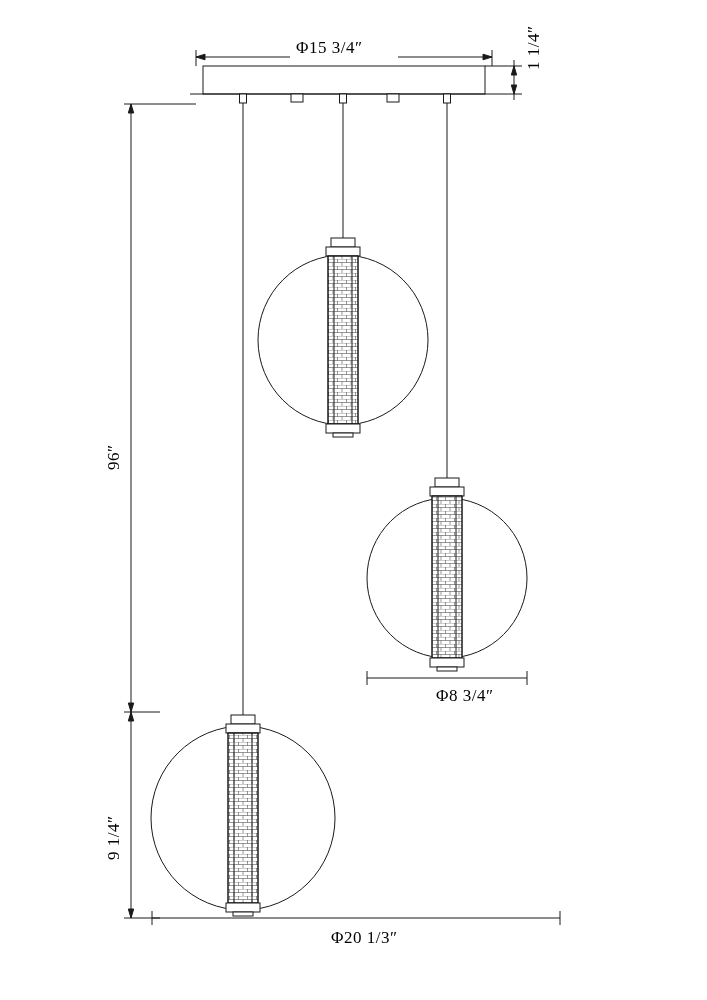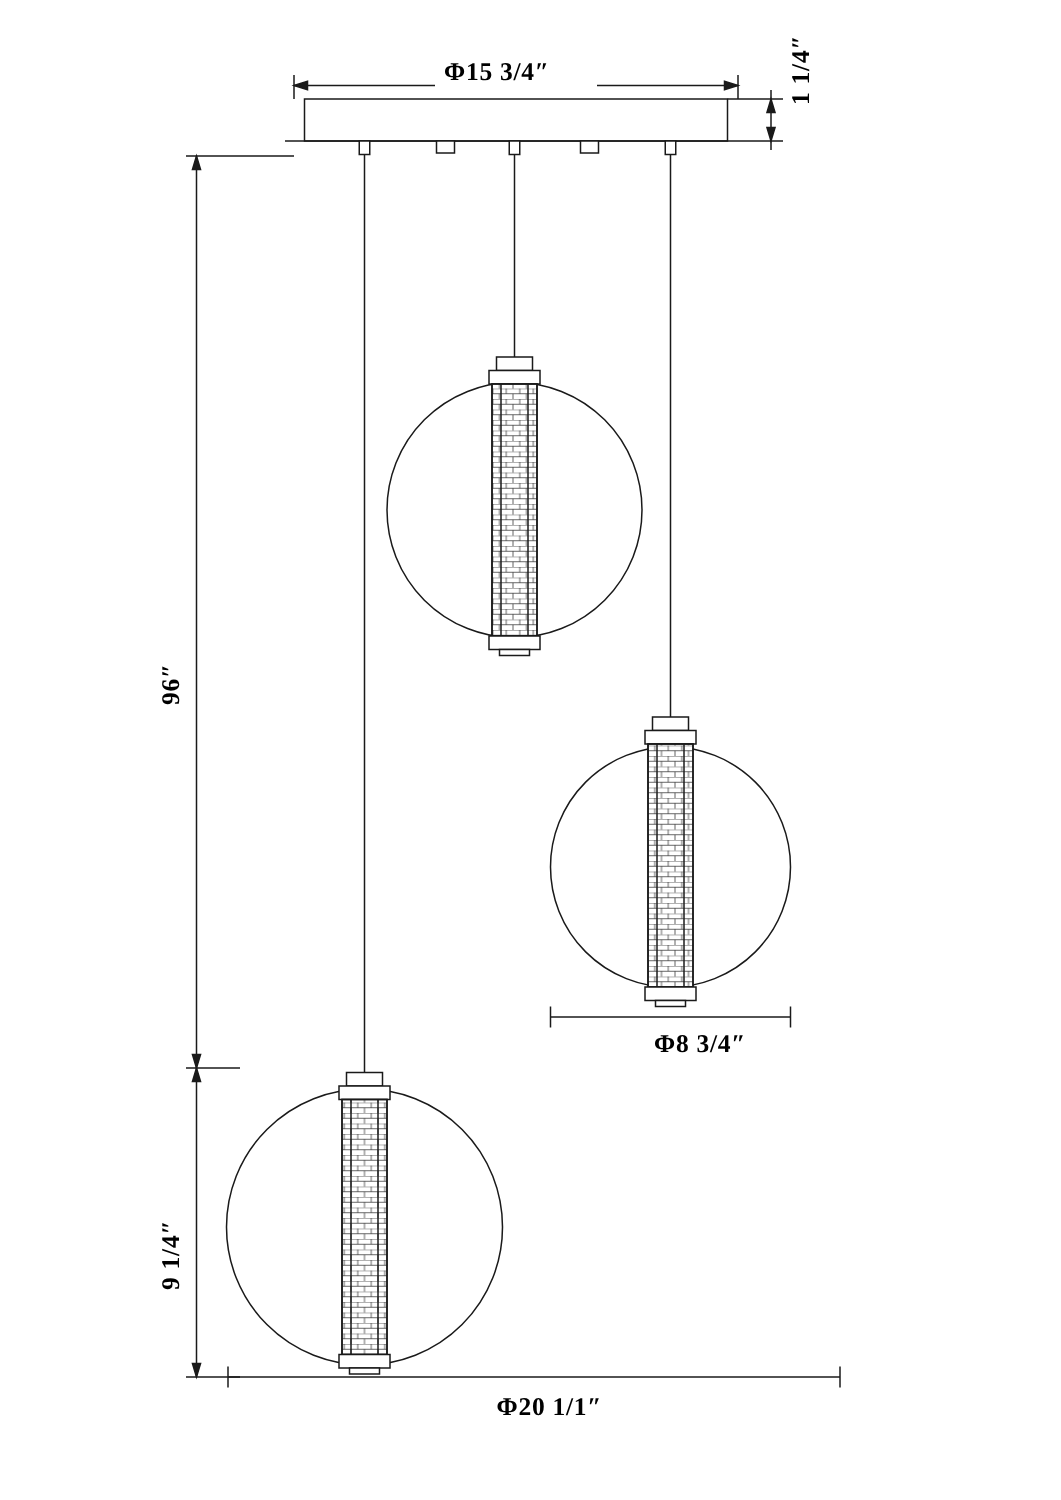--- a/index.html
+++ b/index.html
@@ -13,21 +13,20 @@
     font-family: "Liberation Serif", serif;
     color: #000000;
     position: relative;
     overflow: hidden;
   }
   #diagram-root {
     position: absolute;
     left: 0; top: 0;
     width: 707px;
     height: 779px;
-    font-weight: bold;
   }
   svg.drawing {
     position: absolute;
     left: 0; top: 0;
     width: 707px;
     height: 1000px;
   }
   .dim-label {
     position: absolute;
     font-family: "Liberation Serif", serif;
@@ -173,15 +172,15 @@
   <div class="dim-label" id="lbl-canopy-dia">Φ15  3/4″</div>
 
   <div class="dim-label rot" id="lbl-canopy-h">1  1/4″</div>
 
   <div class="dim-label rot" id="lbl-drop">96″</div>
 
   <div class="dim-label rot" id="lbl-shade-h">9  1/4″</div>
 
   <div class="dim-label" id="lbl-mid-dia">Φ8  3/4″</div>
 
-  <div class="dim-label" id="lbl-spread">Φ20  1/1″</div>
+  <div class="dim-label" id="lbl-spread">Φ20  1/3″</div>
 
 </div>
 
 </body></html>

